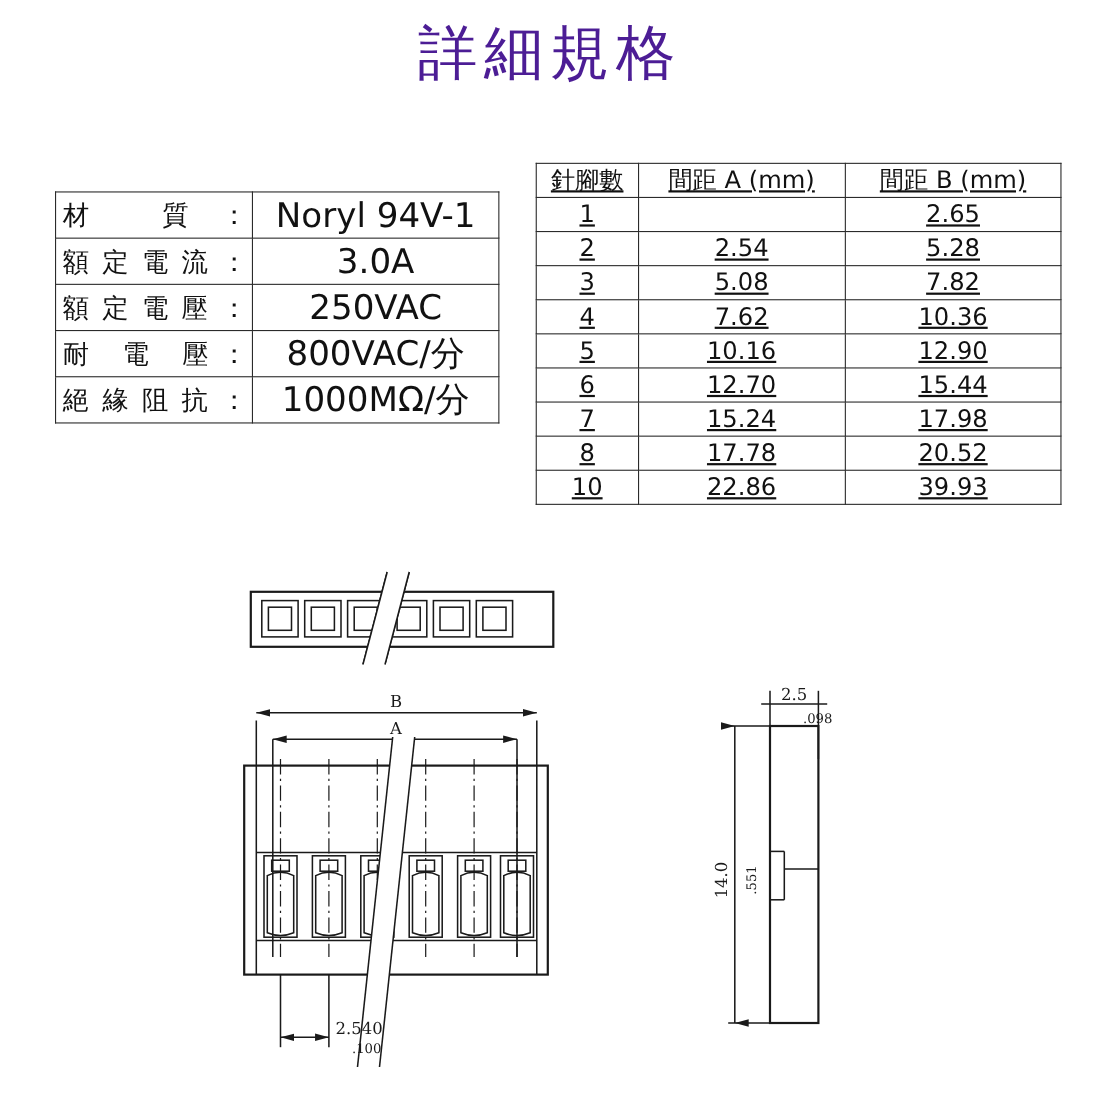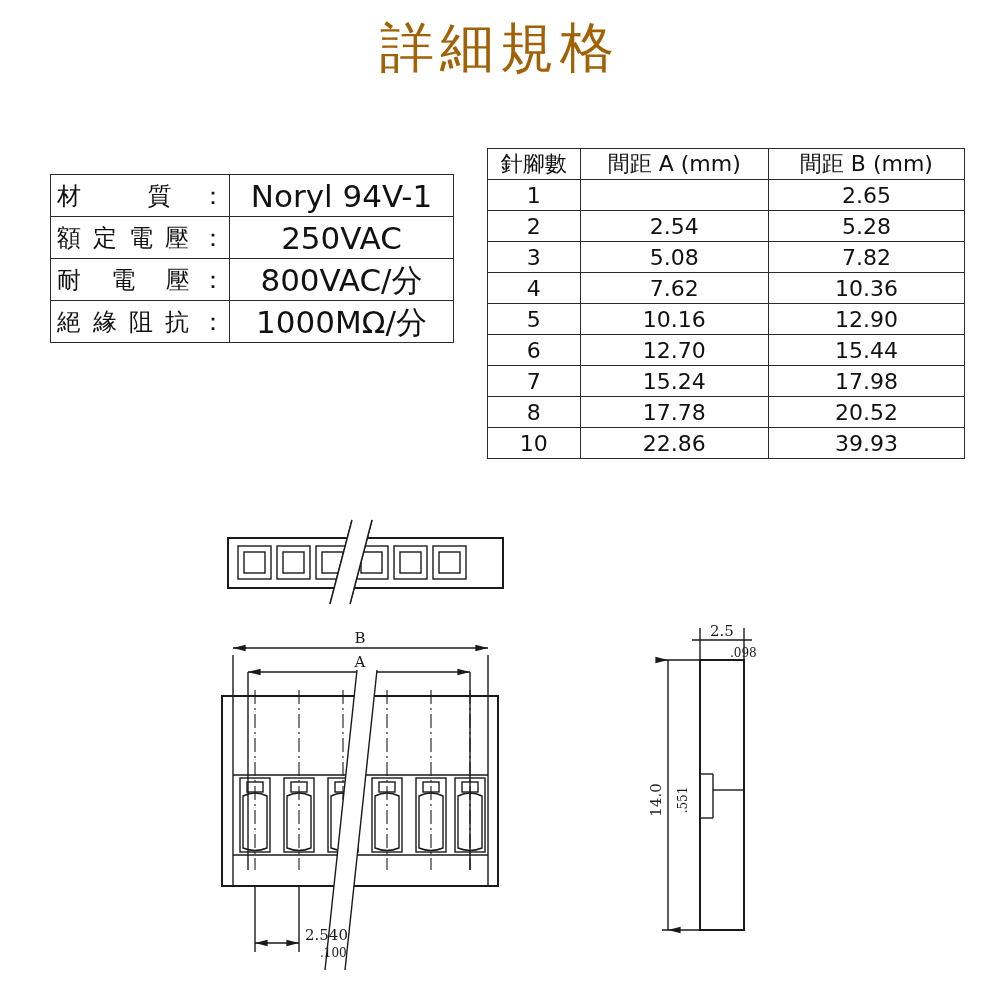--- a/index.html
+++ b/index.html
@@ -18,21 +18,21 @@
 
   
   #page-title {
     position: absolute;
     left: 0;
     top: 12px;
     width: 1000px;
     text-align: center;
     font-size: 54px;
     letter-spacing: 6px;
-    color: #a16207;
+    color: #4c1d95;
     font-family: "DejaVu Sans", sans-serif;
     font-weight: 400;
   }
 
   
   #spec-table {
     position: absolute;
     left: 50px;
     top: 174px;
     width: 404px;
@@ -68,20 +68,21 @@
   }
 
   
   #pitch-table {
     position: absolute;
     left: 487px;
     top: 148px;
     width: 478px;
     border-collapse: collapse;
     font-size: 22px;
+    text-decoration: underline;
   }
   #pitch-table th, #pitch-table td {
     border: 1px solid #2b2b2b;
     text-align: center;
     height: 30px;
     padding: 0;
     font-weight: normal;
     font-family: "DejaVu Sans", sans-serif;
   }
   #pitch-table th {
@@ -118,20 +119,24 @@
 </head>
 <body>
 
 <div id="page-title">詳細規格</div>
 
 <table id="spec-table">
   <tbody>
     <tr>
       <td class="spec-label"><span class="lbl-inner">材    質：</span></td>
       <td class="spec-value">Noryl 94V-1</td>
+    </tr>
+    <tr>
+      <td class="spec-label"><span class="lbl-inner">額定電流：</span></td>
+      <td class="spec-value">3.0A</td>
     </tr>
     <tr>
       <td class="spec-label"><span class="lbl-inner">額定電壓：</span></td>
       <td class="spec-value">250VAC</td>
     </tr>
     <tr>
       <td class="spec-label"><span class="lbl-inner">耐 電 壓：</span></td>
       <td class="spec-value">800VAC/分</td>
     </tr>
     <tr>

